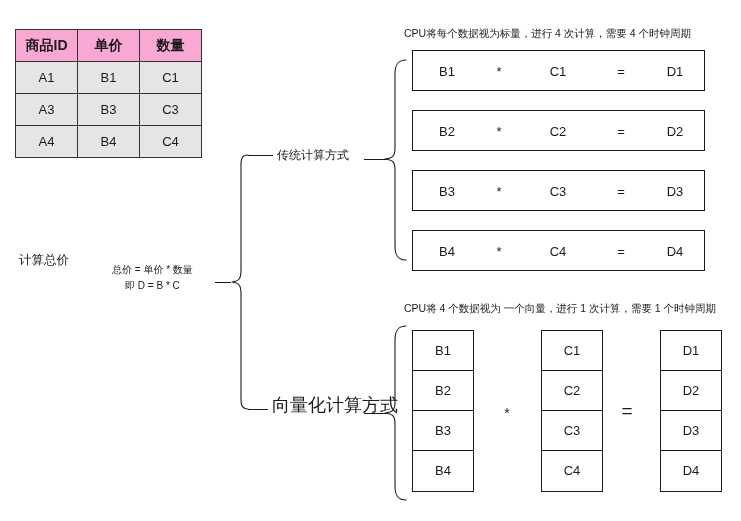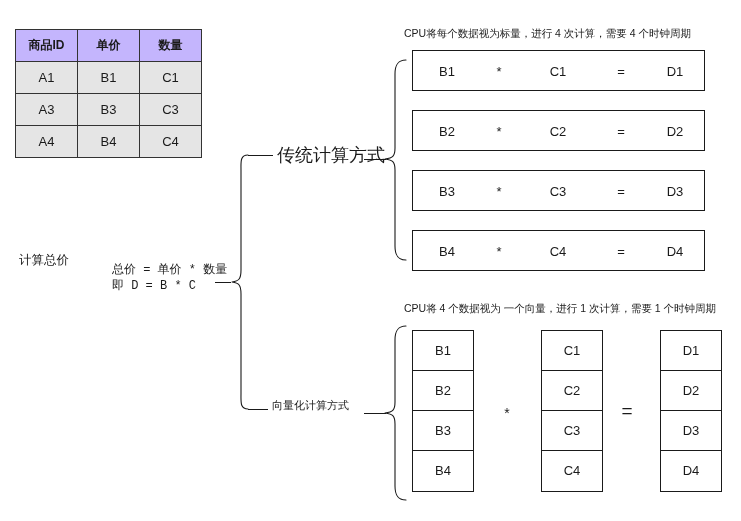--- a/index.html
+++ b/index.html
@@ -32,56 +32,56 @@
     border: 1px solid #333333;
     height: 31px;
     text-align: center;
     vertical-align: middle;
     font-size: 13px;
     font-weight: normal;
     padding: 0;
     background: #e5e5e5;
   }
   #data-table th {
-    background: #c4b5fd;
+    background: #f9a8d4;
     font-weight: bold;
-    font-size: 12px;
+    font-size: 14px;
   }
   #data-table col.c0 { width: 62px; }
   #data-table col.c1 { width: 62px; }
   #data-table col.c2 { width: 62px; }
 
   
   .lbl {
     position: absolute;
     font-size: 13px;
     white-space: nowrap;
     line-height: 15px;
   }
   #calc-title {
     left: 19px;
     top: 253px;
     font-size: 12.5px;
   }
   #formula {
     left: 112px;
     top: 262px;
-    font-size: 12px;
+    font-size: 10px;
+    text-align: center;
     line-height: 16px;
-    font-family: Liberation Mono, monospace;
   }
   #branch-label-traditional {
     left: 277px;
     top: 148px;
-    font-size: 18px;
+    font-size: 12px;
   }
   #branch-label-vector {
     left: 272px;
     top: 398px;
-    font-size: 11px;
+    font-size: 18px;
   }
 
   
   .caption {
     position: absolute;
     font-size: 10.5px;
     white-space: nowrap;
     color: #1a1a1a;
   }
   #caption-scalar { left: 404px; top: 27px; }

